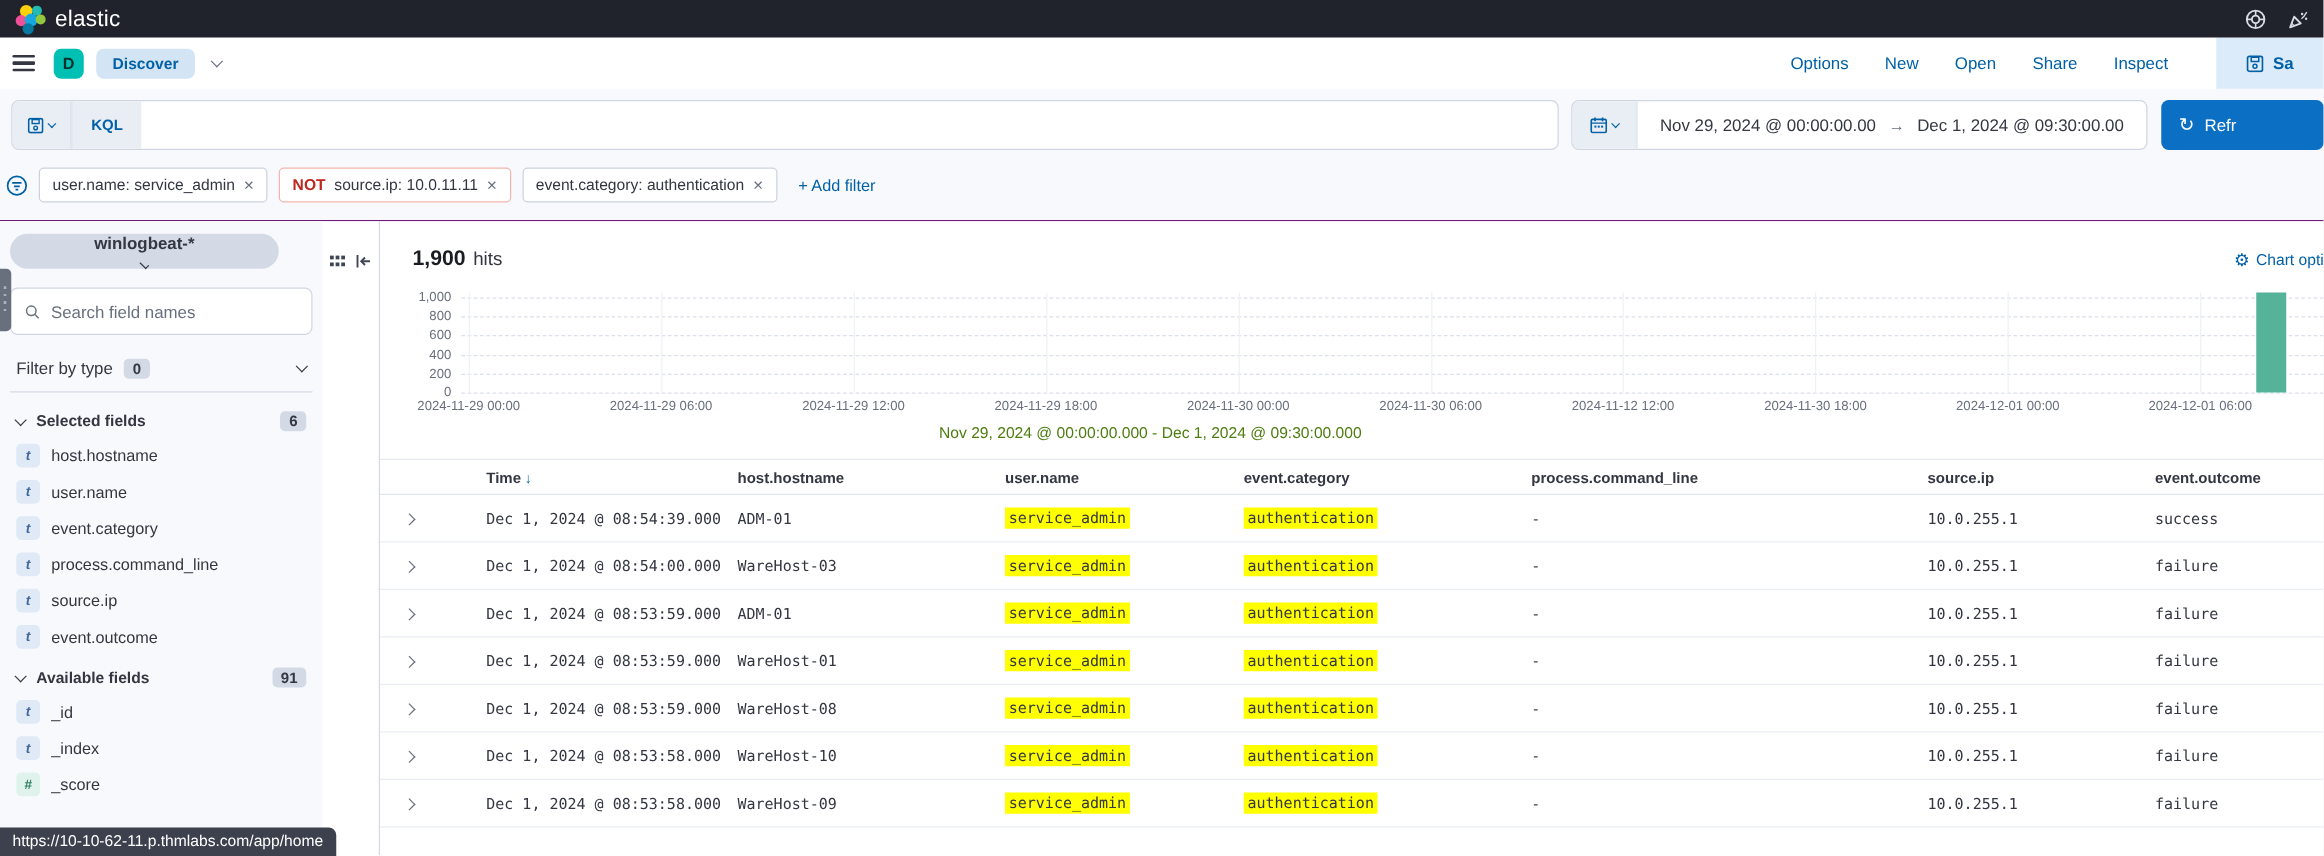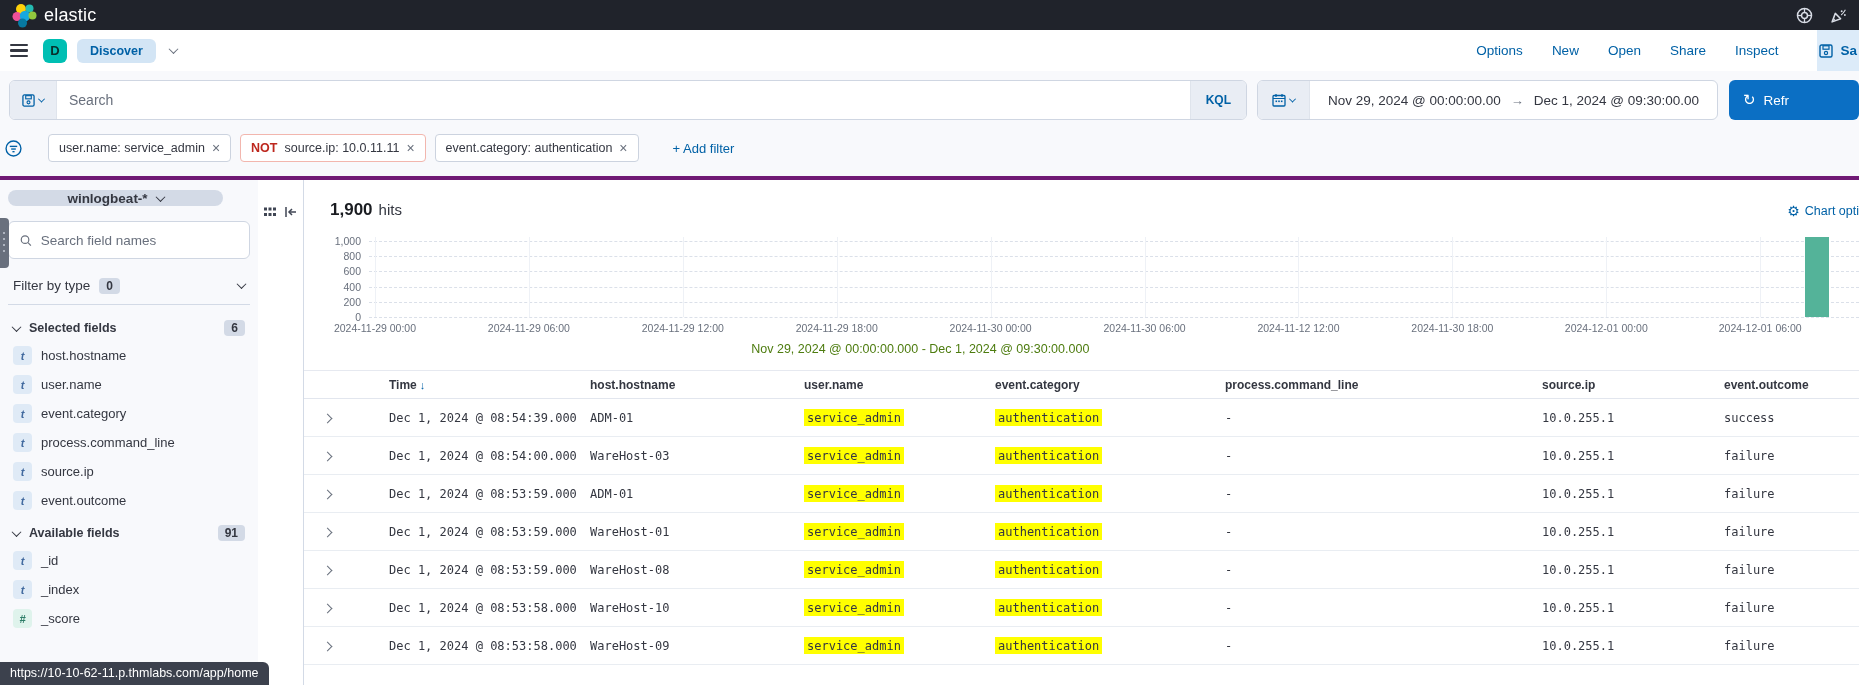--- a/index.html
+++ b/index.html
@@ -25,21 +25,21 @@
              font-weight:700; font-size:13px; display:flex; align-items:center; justify-content:center; }
   .app-pill { margin-left:10px; background:#d3e5f5; color:#0061A6; font-weight:700; font-size:12.5px;
               padding:5px 13px; border-radius:6px; }
   .chev { display:inline-block; width:7px; height:7px; border-right:1.6px solid currentColor; border-bottom:1.6px solid currentColor; }
   .chev.down { transform:rotate(45deg) translate(-1px,-1px); }
   .chev.right { transform:rotate(-45deg); }
   .tb-chev { margin-left:14px; color:#69707D; }
   .toolbar-right { margin-left:auto; display:flex; align-items:center; gap:29px; }
   .tb-link { color:#0061A6; font-size:13.5px; text-decoration:none; cursor:pointer; white-space:nowrap; }
   .save-btn { height:41px; background:#dcebf9; color:#0061A6; font-weight:600; font-size:13.5px; border:none;
-              display:flex; align-items:center; gap:7px; padding:0 2px; margin-left:10px; cursor:pointer; white-space:nowrap; }
+              display:flex; align-items:center; gap:7px; padding:0 24px; margin-left:10px; cursor:pointer; white-space:nowrap; }
 
   
   .querybar { background:#f8f9fc; display:flex; align-items:center; padding:9px 0 8px 9px; }
   .qinput { width:1290px; height:40px; background:#fff; border:1px solid #cfd6e2; border-radius:6px;
             display:flex; align-items:center; overflow:hidden; }
   .saved-seg { width:47px; height:100%; background:#e9edf4; border-right:1px solid #dfe4ec; display:flex;
                align-items:center; justify-content:center; gap:4px; color:#0061A6; cursor:pointer; flex:none; }
   .q-placeholder { margin-left:12px; color:#69707D; font-size:14px; flex:1; }
   .kql-seg { height:100%; padding:0 15px; background:#e9edf4; border-left:1px solid #dfe4ec; display:flex;
              align-items:center; color:#0061A6; font-weight:700; font-size:12px; cursor:pointer; }
@@ -47,36 +47,36 @@
                 display:flex; align-items:center; overflow:hidden; flex:none; }
   .cal-seg { width:52px; height:100%; background:#e9edf4; border-right:1px solid #dfe4ec; display:flex;
              align-items:center; justify-content:center; gap:4px; color:#0061A6; cursor:pointer; flex:none; }
   .dp-text { flex:1; display:flex; align-items:center; justify-content:center; gap:10px; font-size:13.5px; color:#343741; }
   .dp-arrow { color:#69707D; font-size:13px; }
   .refresh-btn { margin-left:11px; height:40px; min-width:130px; background:#0b6fc4; color:#fff; border:none; border-radius:6px;
                  font-size:13.5px; display:flex; align-items:center; gap:8px; padding:0 14px; cursor:pointer; flex:none; }
   .refresh-glyph { font-size:15px; }
 
   
-  .filterbar { background:#f8f9fc; border-bottom:4px solid #701a75; display:flex; align-items:center; gap:26px;
+  .filterbar { background:#f8f9fc; border-bottom:1px solid #701a75; display:flex; align-items:center; gap:9px;
                padding:6px 0 14px 5px; }
   .filter-icon-btn { display:flex; align-items:center; cursor:pointer; }
   .pill { height:28px; background:#fff; border:1px solid #ccd3df; border-radius:4px; display:flex; align-items:center;
           gap:7px; padding:0 10px; font-size:12.5px; font-weight:500; color:#343741; cursor:pointer; white-space:nowrap; }
   .pill.negated { border-color:#f2b6ae; }
   .pill .prefix { color:#BD271E; font-weight:700; }
   .pill .x { color:#69707D; font-size:14px; line-height:1; }
   .add-filter { margin-left:8px; color:#0061A6; font-size:13px; font-weight:500; text-decoration:none; cursor:pointer; }
 
   
   .content { position:relative; display:flex; height:507px; background:#fff; }
 
   .sidebar { width:258px; background:#f8f9fc; padding:10px 8px 0 8px; position:relative; flex:none; }
-  .index-pill { width:215px; height:16px; background:#d3dae6; border-radius:15px; display:flex; align-items:center;
-                justify-content:center; gap:9px; font-weight:700; font-size:13.5px; color:#343741; cursor:pointer; }
+  .index-pill { width:215px; height:28px; background:#d3dae6; border-radius:15px; display:flex; align-items:center;
+                justify-content:center; gap:9px; font-weight:700; font-size:13.5px; color:#343741; cursor:pointer;flex-direction:column; }
   .sb-search { margin-top:15px; height:38px; background:#fff; border:1px solid #cfd6e2; border-radius:6px;
                display:flex; align-items:center; gap:9px; padding:0 11px; }
   .sb-search input { border:none; outline:none; font-size:13.5px; color:#1d4ed8; width:100%; background:transparent; font-family:inherit; }
   .sb-search input::placeholder { color:#69707D; }
   .filter-type { margin-top:8px; height:38px; display:flex; align-items:center; gap:9px; font-size:13.5px; color:#343741;
                  border-bottom:1px solid #d3dae6; padding:0 5px; cursor:pointer; }
   .cnt-badge { background:#d3dae6; border-radius:4px; padding:1px 7px; font-size:12px; color:#343741; font-weight:600; }
   .filter-type .chev { margin-left:auto; color:#343741; }
   .section-h { margin-top:15px; display:flex; align-items:center; gap:9px; font-weight:700; font-size:12.5px;
                color:#343741; padding:0 5px; cursor:pointer; }
@@ -194,21 +194,20 @@
   <div class="querybar">
     <div class="qinput">
       <div class="saved-seg">
         <svg width="13" height="13" viewBox="0 0 14 14">
           <rect x="1" y="1" width="12" height="12" rx="1.5" fill="none" stroke="#0061A6" stroke-width="1.4"></rect>
           <rect x="4" y="1.8" width="6" height="3.4" fill="none" stroke="#0061A6" stroke-width="1.2"></rect>
           <circle cx="7" cy="9" r="1.6" fill="none" stroke="#0061A6" stroke-width="1.2"></circle>
         </svg>
         <span class="chev down" style="width:5px;height:5px;"></span>
       </div>
-      <span class="q-placeholder">Search</span>
       <div class="kql-seg">KQL</div>
     </div>
     <div class="datepicker">
       <div class="cal-seg">
         <svg width="14" height="14" viewBox="0 0 14 14">
           <rect x="1" y="2.5" width="12" height="10.5" rx="1" fill="none" stroke="#0061A6" stroke-width="1.3"></rect>
           <line x1="4" y1="1" x2="4" y2="4" stroke="#0061A6" stroke-width="1.3"></line>
           <line x1="10" y1="1" x2="10" y2="4" stroke="#0061A6" stroke-width="1.3"></line>
           <line x1="1" y1="5.5" x2="13" y2="5.5" stroke="#0061A6" stroke-width="1.1"></line>
           <rect x="3.5" y="7.5" width="1.6" height="1.6" fill="#0061A6"></rect>

